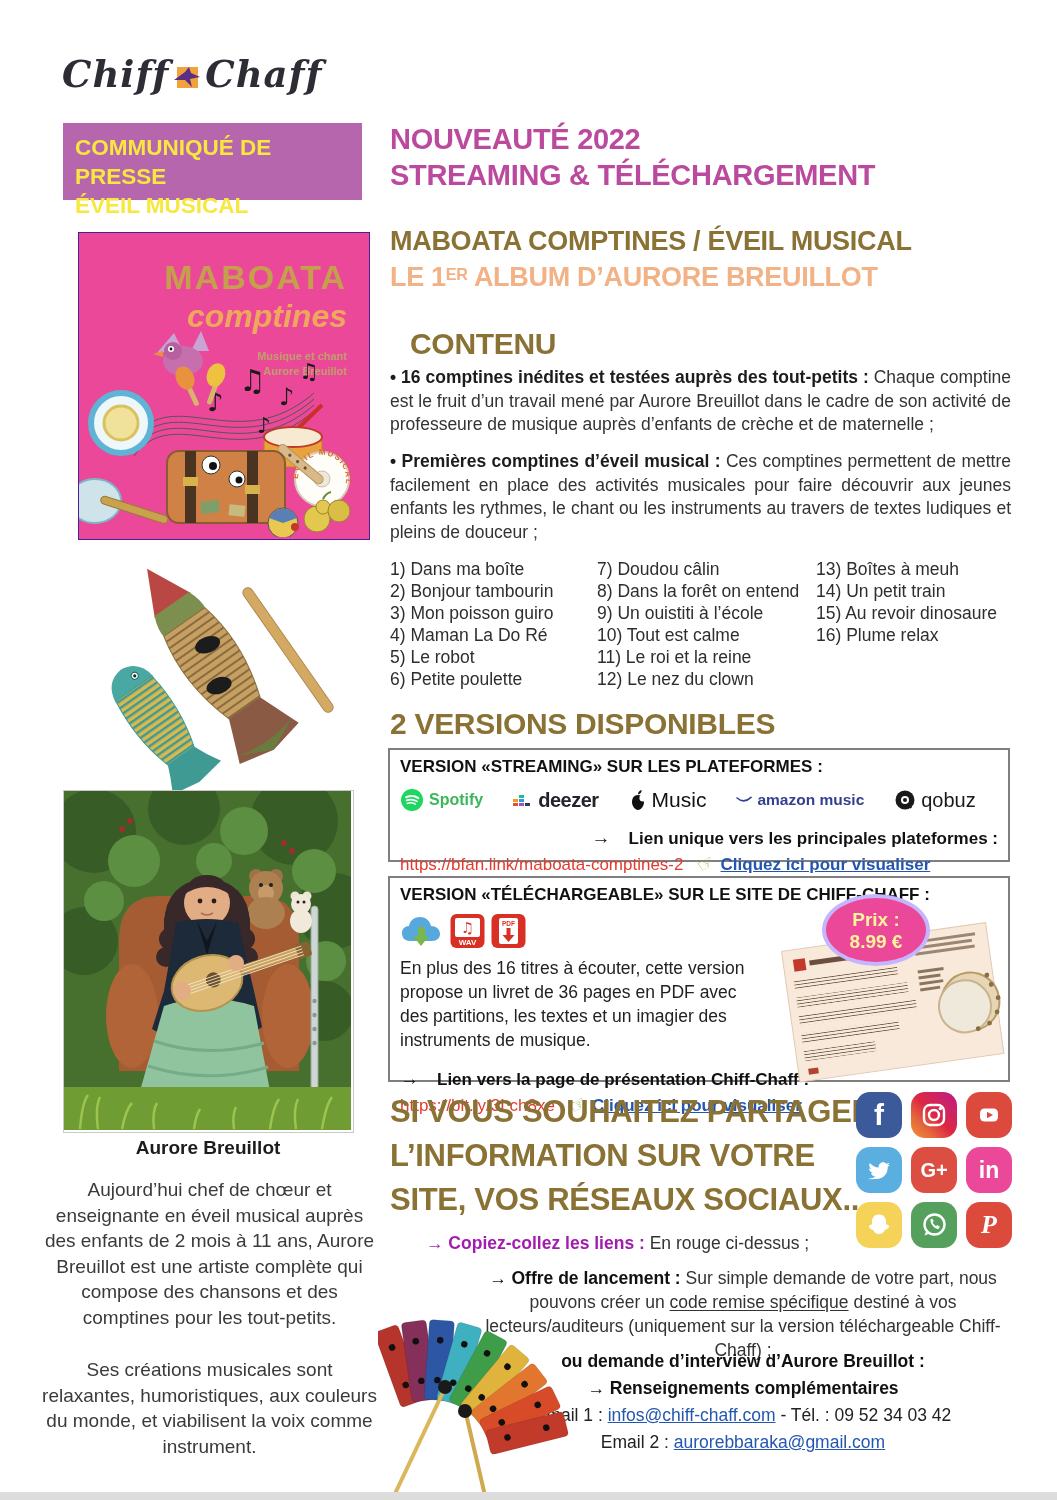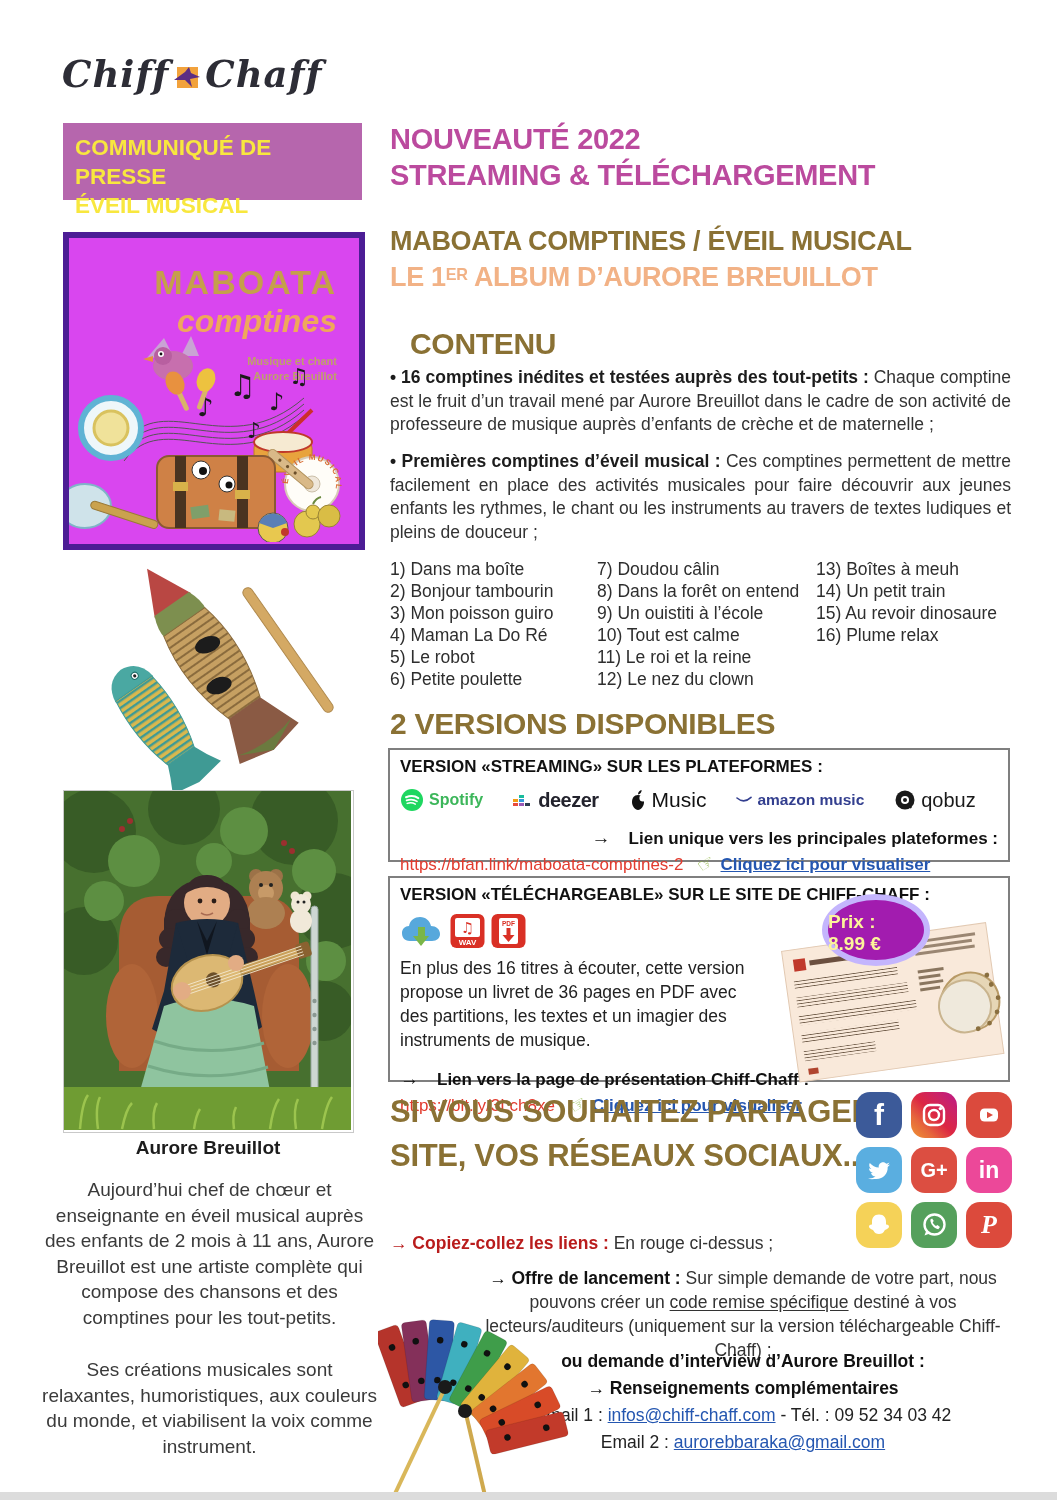--- a/index.html
+++ b/index.html
@@ -41,41 +41,41 @@
   .hand{display:inline-block;color:#8cb43f;font-size:19px;transform:rotate(-32deg);margin:0 6px 0 14px;
         font-family:"DejaVu Sans",sans-serif;}
 
   .platforms{display:flex;align-items:center;gap:30px;margin-top:9px;height:28px;}
   .plat{display:flex;align-items:center;gap:5px;}
   .plat .wm{font-weight:700;}
 
   .dl-icons{display:flex;align-items:flex-end;gap:6px;margin-top:6px;height:38px;}
 
   .price{position:absolute;left:432px;top:16px;width:108px;height:72px;border-radius:50%;
-         background:#a21caf;border:6px solid #c4b5fd;box-sizing:border-box;text-align:left;
+         background:#ec4899;border:4px solid #c4b5fd;box-sizing:border-box;text-align:center;
          color:#fcf49a;font-weight:700;font-size:19px;line-height:22px;padding-top:11px;}
 
   
   .share-h{left:390px;top:1090px;color:#8a7134;font-weight:700;font-size:31px;line-height:44px;letter-spacing:-0.3px;}
   .sgrid{left:856px;top:1092px;display:grid;grid-template-columns:repeat(3,46px);grid-auto-rows:46px;gap:9px;}
   .s-icon{width:46px;height:46px;border-radius:14px;display:flex;align-items:center;justify-content:center;
           color:#fff;font-weight:700;}
 
   .copyline{left:390px;top:1233px;font-size:17.5px;color:#333;}
-  .copyline b{color:#b91c1c;}
+  .copyline b{color:#a21caf;margin-left:36px;}
 
   .offer{left:474px;top:1266px;width:538px;text-align:center;font-size:17.5px;line-height:24px;color:#333;}
   .offer b{color:#111;}
   .offer u{text-underline-offset:2px;}
   .contact{left:474px;top:1348px;width:538px;text-align:center;font-size:17.5px;line-height:27px;color:#222;}
   .contact .bold{font-weight:700;color:#111;}
   .contact a{color:#2456b0;text-decoration:underline;}
 
   
-  .cover{left:63px;top:232px;width:290px;height:306px;border:6px solid #4c1d95;background:#d946ef;}
+  .cover{left:78px;top:232px;width:290px;height:306px;border:1px solid #4c1d95;background:#ec4899;}
   .guiro{left:63px;top:545px;width:300px;height:245px;}
   .portrait{left:63px;top:790px;width:289px;height:341px;border:1px solid #c9c9c9;}
   .caption{left:63px;top:1137px;width:290px;text-align:center;font-weight:700;font-size:19px;color:#1c1c1c;}
   .bio{left:42px;top:1177px;width:335px;text-align:center;font-size:19px;line-height:25.5px;color:#3a3a3a;}
   .bio p{margin:0 0 27px 0;}
 
   .bottom-strip{left:0;top:1492px;width:1057px;height:8px;background:#dcdcdc;}
 </style>
 </head>
 <body>
@@ -263,20 +263,21 @@
     </svg>
 
     <div class="price">
       <div>Prix :</div>
       <div>8.99 €</div>
     </div>
   </div>
 
   <div class="abs share-h">
     <div>SI VOUS SOUHAITEZ PARTAGER</div>
+    <div>L’INFORMATION SUR VOTRE</div>
     <div>SITE, VOS RÉSEAUX SOCIAUX...</div>
   </div>
 
   <div class="abs sgrid">
     <div class="s-icon" style="background:#3c5a99;font-size:30px;">
         <span>f</span>
       </div>
     <div class="s-icon" style="background:linear-gradient(45deg,#f09433,#e6683c,#dc2743,#cc2366,#bc1888);">
       <svg width="34" height="34" viewBox="0 0 34 34">
         <rect x="7" y="7" width="20" height="20" rx="6" fill="none" stroke="#fff" stroke-width="2.4"></rect>

